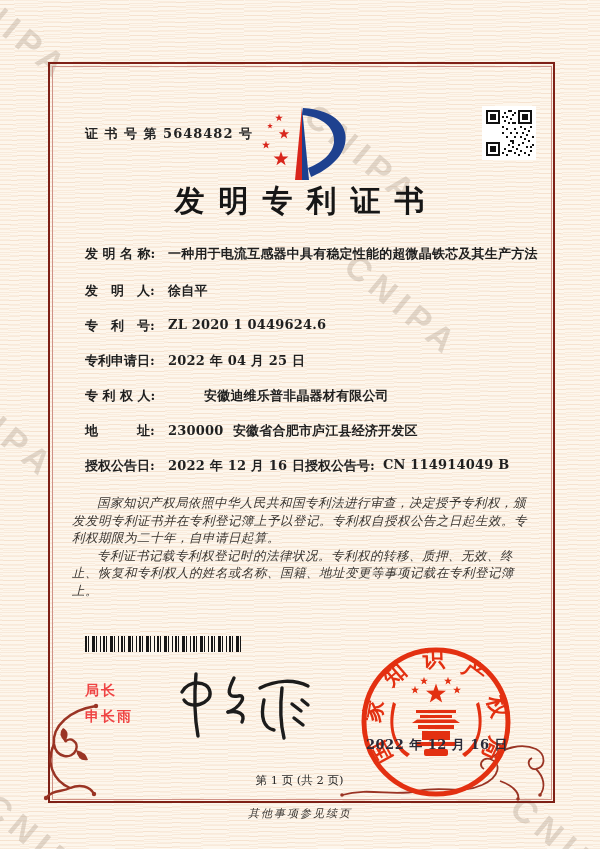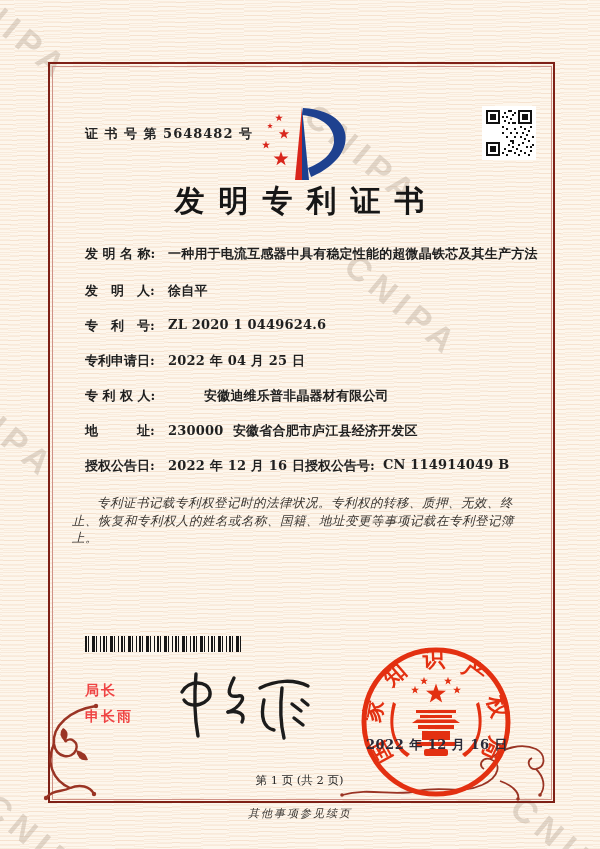--- a/index.html
+++ b/index.html
@@ -126,20 +126,21 @@
   <div class="abs frow" style="top:457px;">
     <span class="flabel">授权公告日:</span>
     <span class="fvalue">2022 年 12 月 16 日</span>
     <span class="grant2">
       <span class="flabel" style="flex-basis:78px;">授权公告号:</span>
       <span class="fvalue">CN 114914049 B</span>
     </span>
   </div>
 
   <div class="abs paras">
+    <p>国家知识产权局依照中华人民共和国专利法进行审查，决定授予专利权，颁发发明专利证书并在专利登记簿上予以登记。专利权自授权公告之日起生效。专利权期限为二十年，自申请日起算。</p>
     <p>专利证书记载专利权登记时的法律状况。专利权的转移、质押、无效、终止、恢复和专利权人的姓名或名称、国籍、地址变更等事项记载在专利登记簿上。</p>
   </div>
 
   <div class="abs barcode"></div>
 
   <div class="abs director" style="left:85px;top:682px;">局长</div>
   <div class="abs director" style="left:85px;top:708px;">申长雨</div>
 
   <svg class="abs" style="left:168px;top:662px;" width="155" height="85" viewBox="0 0 155 85">
     <g fill="none" stroke="#1c1c1c" stroke-width="3.4" stroke-linecap="round">

